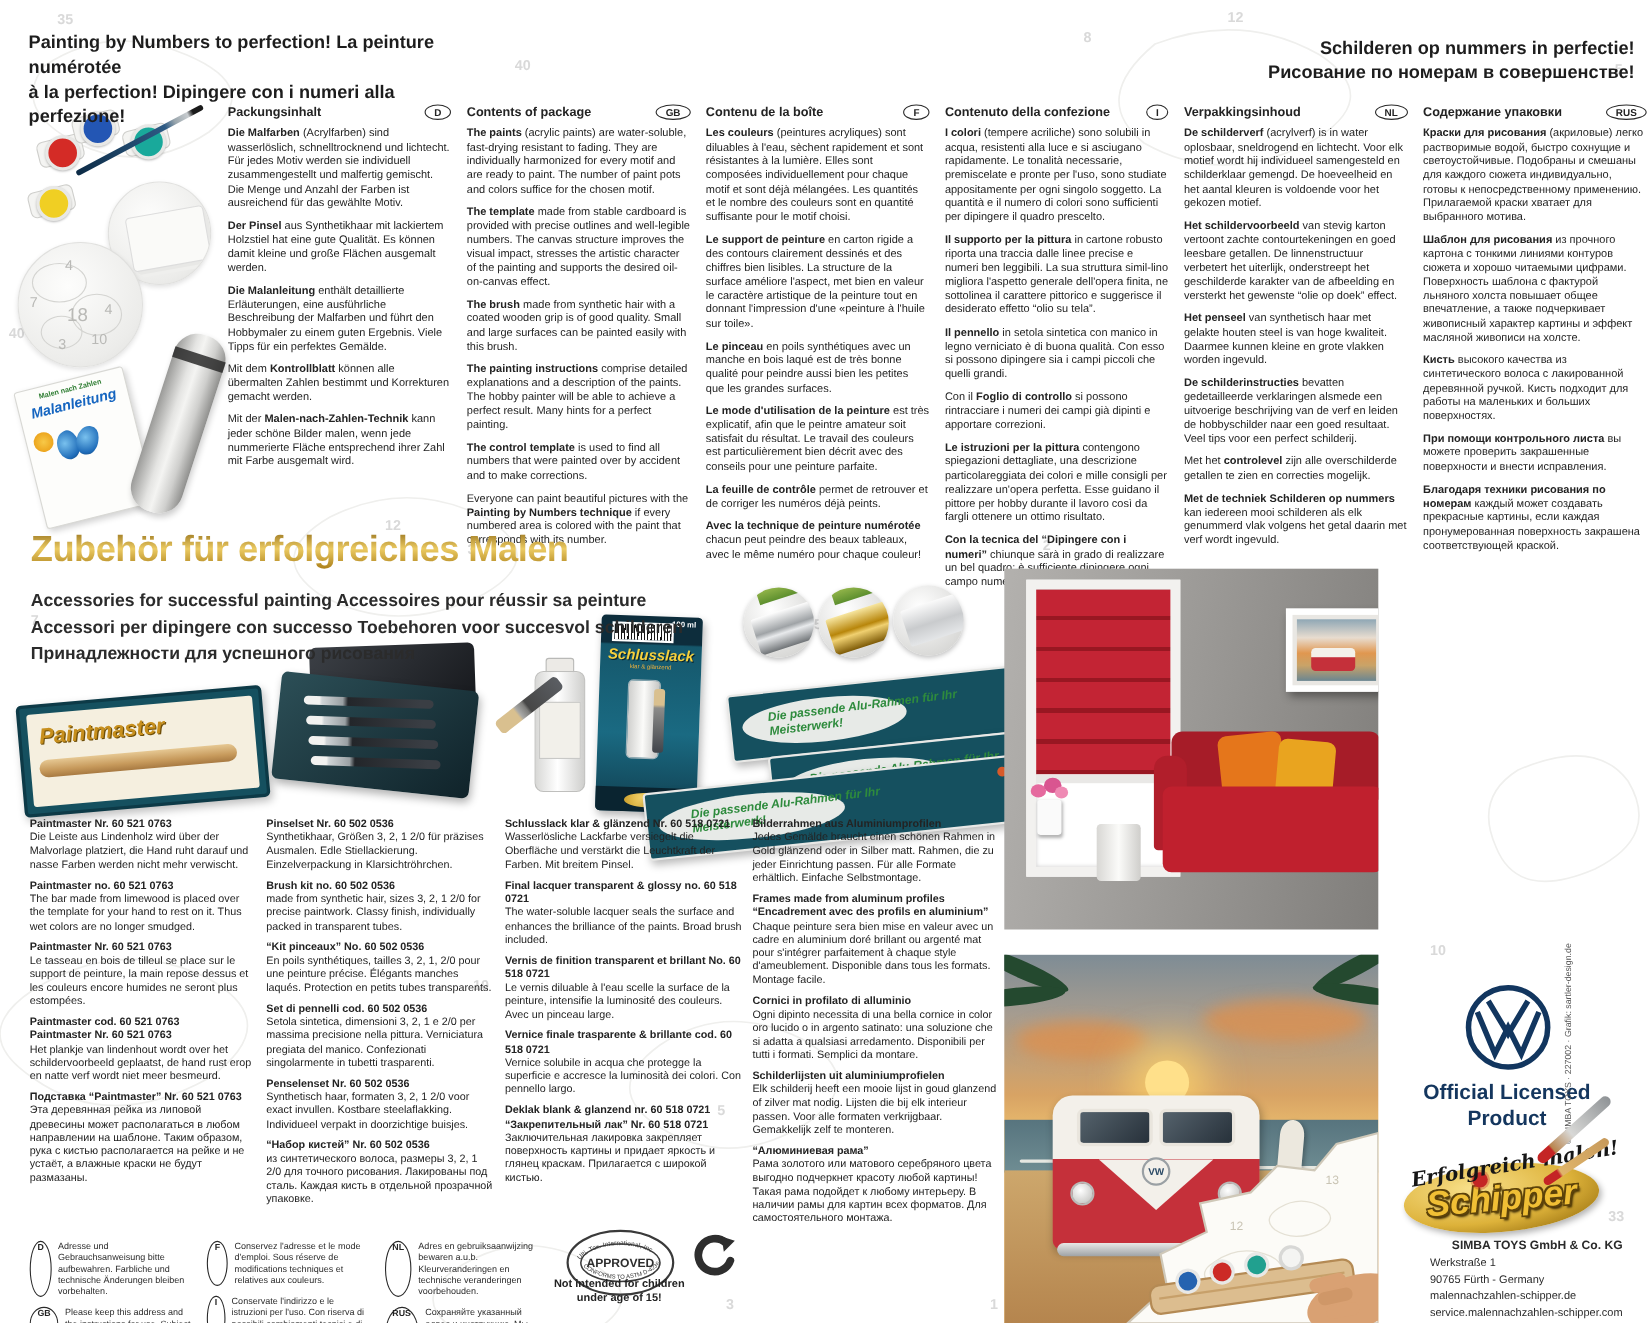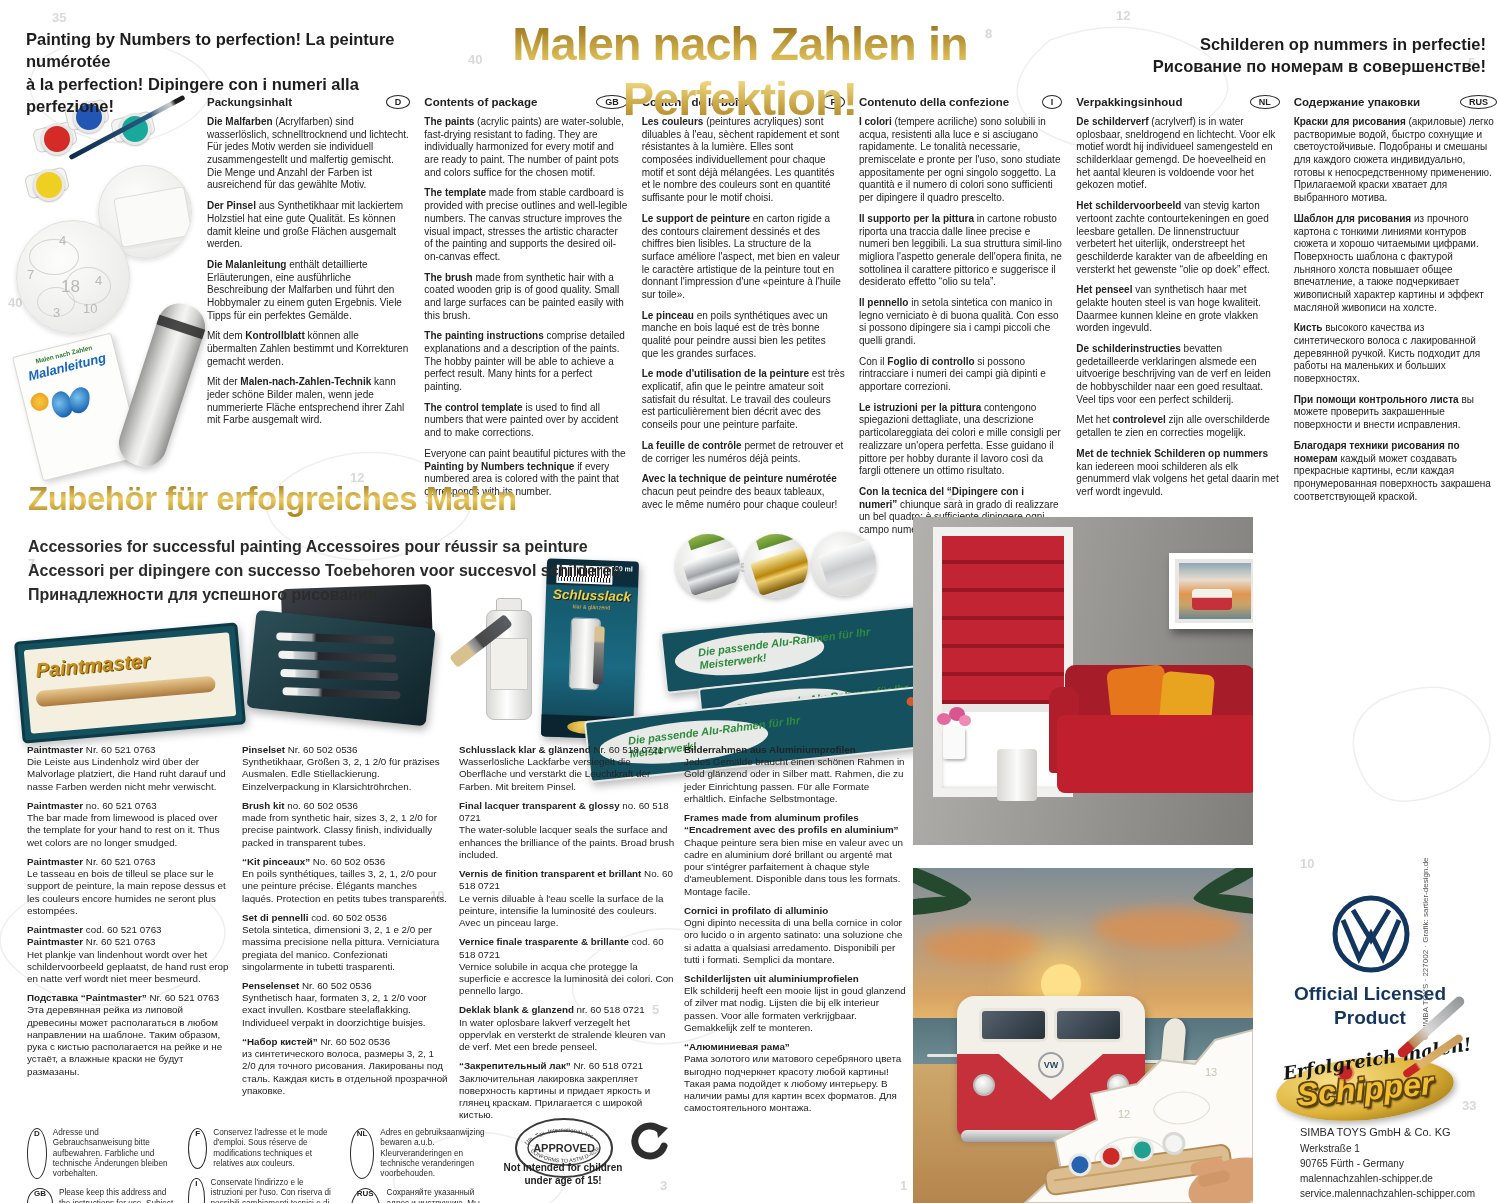--- a/index.html
+++ b/index.html
@@ -118,21 +118,21 @@
   .alu-box .oval{position:absolute;left:10px;top:9px;width:150px;height:40px;border-radius:50%;background:#f2f2ee;opacity:.95;}
   .alu-box .script{position:absolute;left:34px;top:14px;width:240px;font-size:11px;line-height:1.15;
     font-style:italic;font-weight:bold;color:#2e8b3d;transform:rotate(-1deg);}
   .alu-box .cap{position:absolute;right:0;top:0;width:46px;height:100%;background:#f4f4f0;border-radius:0 3px 3px 0;}
   .alu-box .cap .corner{position:absolute;left:10px;top:12px;width:26px;height:22px;
     background:linear-gradient(135deg,#f0d070,#8a6513);border-radius:2px;}
   .flower-dot{position:absolute;width:9px;height:9px;border-radius:50%;}
   
   #accessory-columns{position:absolute;left:27px;top:744px;width:885px;z-index:2;
     display:grid;grid-template-columns:206px 208px 216px 228px;column-gap:9px;}
-  .acc-title{font-size:9.8px;margin:0;line-height:1.25;}
+  .acc-title{font-size:9.8px;margin:0;line-height:1.25;font-weight:bold;}
   .acc-body{font-size:9.8px;line-height:1.25;margin:0 0 7px 0;}
   
   #footnotes{position:absolute;left:27px;top:1128px;width:470px;display:grid;grid-template-columns:repeat(3,1fr);column-gap:14px;z-index:2;}
   .fn-item{display:flex;gap:6px;margin-bottom:9px;}
   .fn-text{font-size:8.2px;line-height:1.25;color:#2c2c2c;}
   
   #approval-stamp{position:absolute;left:512px;top:1116px;z-index:2;}
   #age-warning{position:absolute;left:478px;top:1162px;width:170px;text-align:center;
     font-size:10px;font-weight:bold;line-height:1.25;z-index:2;}
   #recycling-symbol{position:absolute;left:628px;top:1122px;z-index:2;}
@@ -196,21 +196,21 @@
     box-shadow:2px 3px 6px rgba(0,0,0,.3);display:flex;align-items:center;justify-content:center;}
   #schipper-logo .word{font-size:32px;font-weight:bold;font-style:italic;color:#f0bf35;
     text-shadow:-1.5px -1.5px 0 #5d430a,1.5px -1.5px 0 #5d430a,-1.5px 1.5px 0 #5d430a,1.5px 1.5px 0 #5d430a,2px 3px 2px #3c2a04;}
   #splash{position:absolute;left:64px;top:6px;width:14px;height:14px;border-radius:50%;background:#c42525;
     box-shadow:0 0 0 2px rgba(196,37,37,.35);z-index:4;}
   #logo-brush{position:absolute;left:1388px;top:1022px;width:86px;height:10px;z-index:4;transform:rotate(-42deg);
     background:linear-gradient(90deg,#c42525 18%,#b9854e 20%,#d8d8d6 45%,#8f9396 100%);border-radius:5px;}
   #logo-brush2{position:absolute;left:1398px;top:1052px;width:70px;height:8px;z-index:4;transform:rotate(-34deg);
     background:linear-gradient(90deg,#c42525 22%,#e0b56a 26%,#c79a5c 100%);border-radius:4px;}
   #address{position:absolute;left:1300px;top:1124px;z-index:3;font-size:10px;line-height:1.5;color:#2a2a2a;}
-  #address .company{font-size:11px;font-weight:normal;}
+  #address .company{font-size:11px;font-weight:bold;text-align:right;}
   #copyright-vertical{position:absolute;right:-104px;top:1040px;z-index:3;font-size:8px;color:#555;
     transform:rotate(-90deg);transform-origin:left top;white-space:nowrap;}
 </style>
 </head>
 <body>
 
 <div id="sheet">
 
   <svg id="bg-svg" width="1500" height="1203">
     <g fill="none" stroke="#efefed" stroke-width="1.5">
@@ -241,21 +241,20 @@
       <span class="bg-num" style="left: 1462px; top: 1098px;">33</span>
       <span class="bg-num" style="left: 1300px; top: 856px;">10</span>
       <span class="bg-num" style="left: 660px; top: 1178px;">3</span>
       <span class="bg-num" style="left: 740px; top: 560px;">5</span>
     </div>
 
   <div id="tagline-left" class="tagline">
     <div>Painting by Numbers to perfection!   La peinture numérotée</div>
     <div>à la perfection!   Dipingere con i numeri alla perfezione!</div>
   </div>
-  <div id="main-title">Malen nach Zahlen in Perfektion!</div>
   <div id="tagline-right" class="tagline">
     <div>Schilderen op nummers in perfectie!</div>
     <div>Рисование по номерам в совершенстве!</div>
   </div>
 
   <div id="montage">
     <div class="pot" style="left:34px;top:24px">
         <div class="tray"></div>
         <div class="paint" style="background:#d42b26"></div>
       </div>
@@ -488,21 +487,20 @@
       <div class="acc-col">
         <p class="acc-title"><b>Schlusslack klar &amp; glänzend</b> Nr. 60 518 0721</p>
         <p class="acc-body">Wasserlösliche Lackfarbe versiegelt die Oberfläche und verstärkt die Leuchtkraft der Farben. Mit breitem Pinsel.</p>
         <p class="acc-title"><b>Final lacquer transparent &amp; glossy</b> no. 60 518 0721</p>
         <p class="acc-body">The water-soluble lacquer seals the surface and enhances the brilliance of the paints. Broad brush included.</p>
         <p class="acc-title"><b>Vernis de finition transparent et brillant</b> No. 60 518 0721</p>
         <p class="acc-body">Le vernis diluable à l'eau scelle la surface de la peinture, intensifie la luminosité des couleurs. Avec un pinceau large.</p>
         <p class="acc-title"><b>Vernice finale trasparente &amp; brillante</b> cod. 60 518 0721</p>
         <p class="acc-body">Vernice solubile in acqua che protegge la superficie e accresce la luminosità dei colori. Con pennello largo.</p>
         <p class="acc-title"><b>Deklak blank &amp; glanzend</b> nr. 60 518 0721</p>
-        <p class="acc-body">In water oplosbare lakverf verzegelt het oppervlak en versterkt de stralende kleuren van de verf. Met een brede penseel.</p>
         <p class="acc-title"><b>“Закрепительный лак”</b> Nr. 60 518 0721</p>
         <p class="acc-body">Заключительная лакировка закрепляет поверхность картины и придает яркость и глянец краскам. Прилагается с широкой кистью.</p>
       </div>
       <div class="acc-col">
         <p class="acc-title"><b>Bilderrahmen aus Aluminiumprofilen</b></p>
         <p class="acc-body">Jedes Gemälde braucht einen schönen Rahmen in Gold glänzend oder in Silber matt. Rahmen, die zu jeder Einrichtung passen. Für alle Formate erhältlich. Einfache Selbstmontage.</p>
         <p class="acc-title"><b>Frames made from aluminum profiles</b></p>
         <p class="acc-title"><b>“Encadrement avec des profils en aluminium”</b></p>
         <p class="acc-body">Chaque peinture sera bien mise en valeur avec un cadre en aluminium doré brillant ou argenté mat pour s'intégrer parfaitement à chaque style d'ameublement. Disponible dans tous les formats. Montage facile.</p>
         <p class="acc-title"><b>Cornici in profilato di alluminio</b></p>

